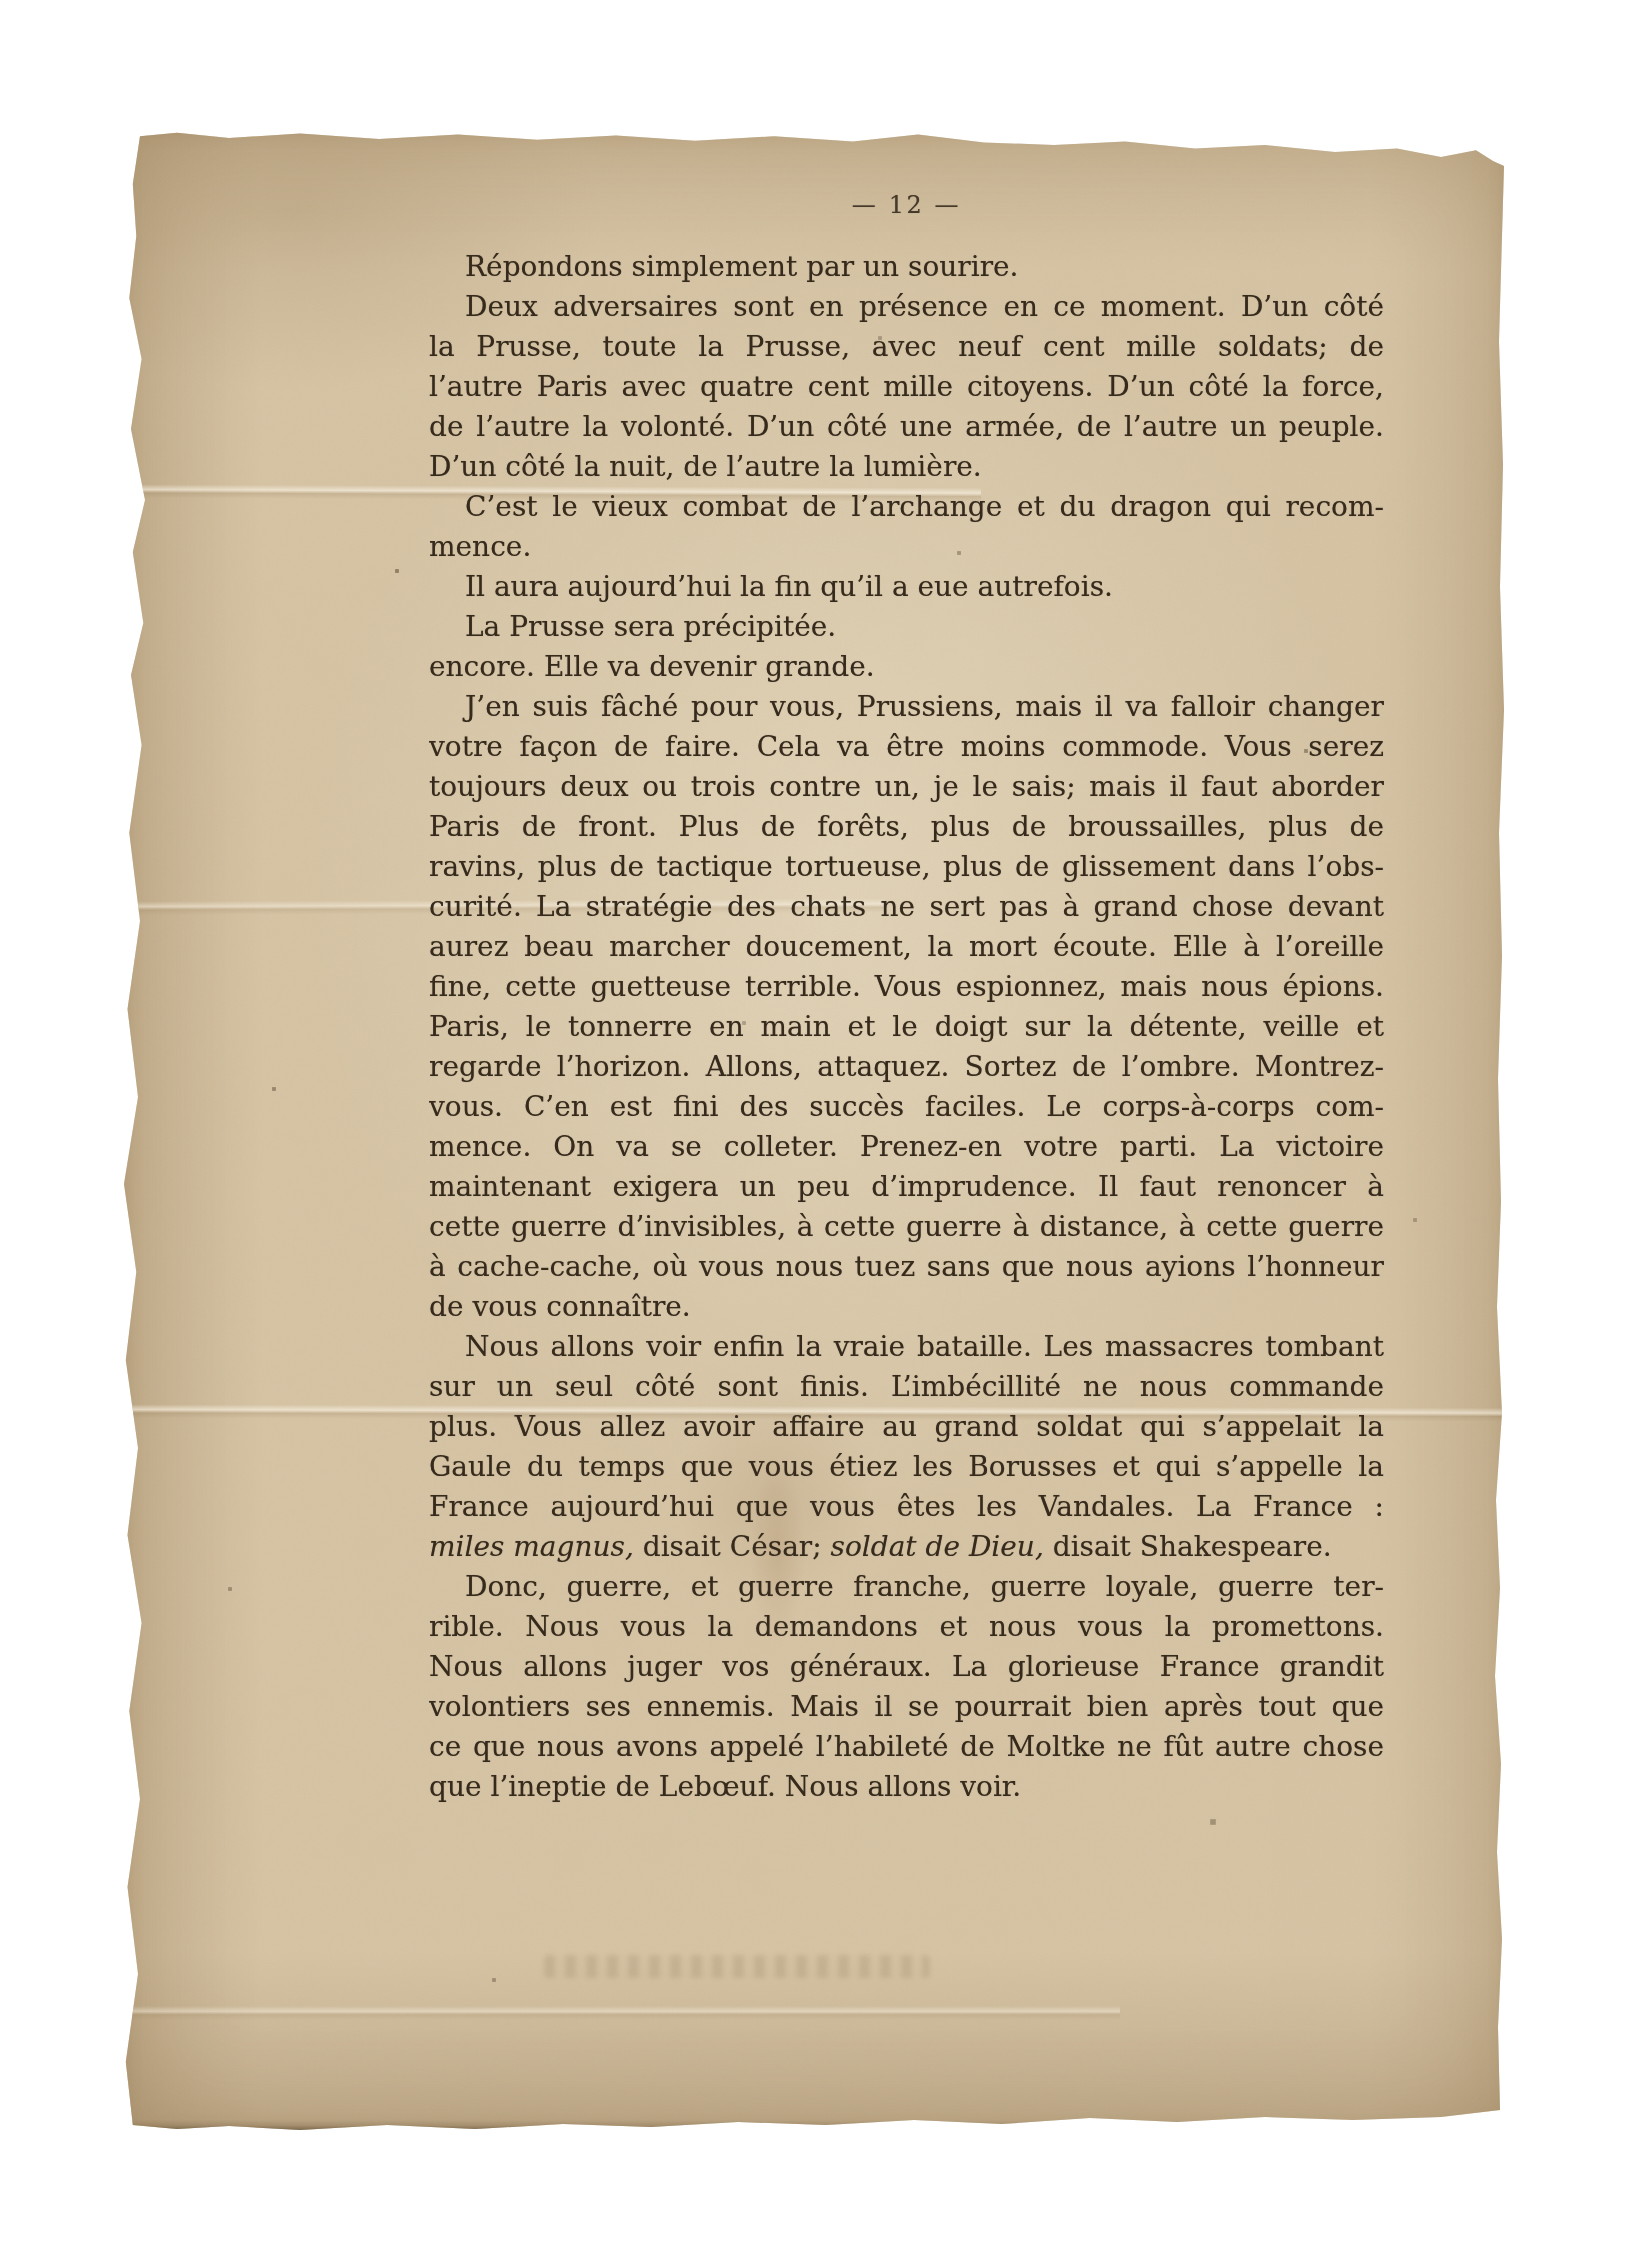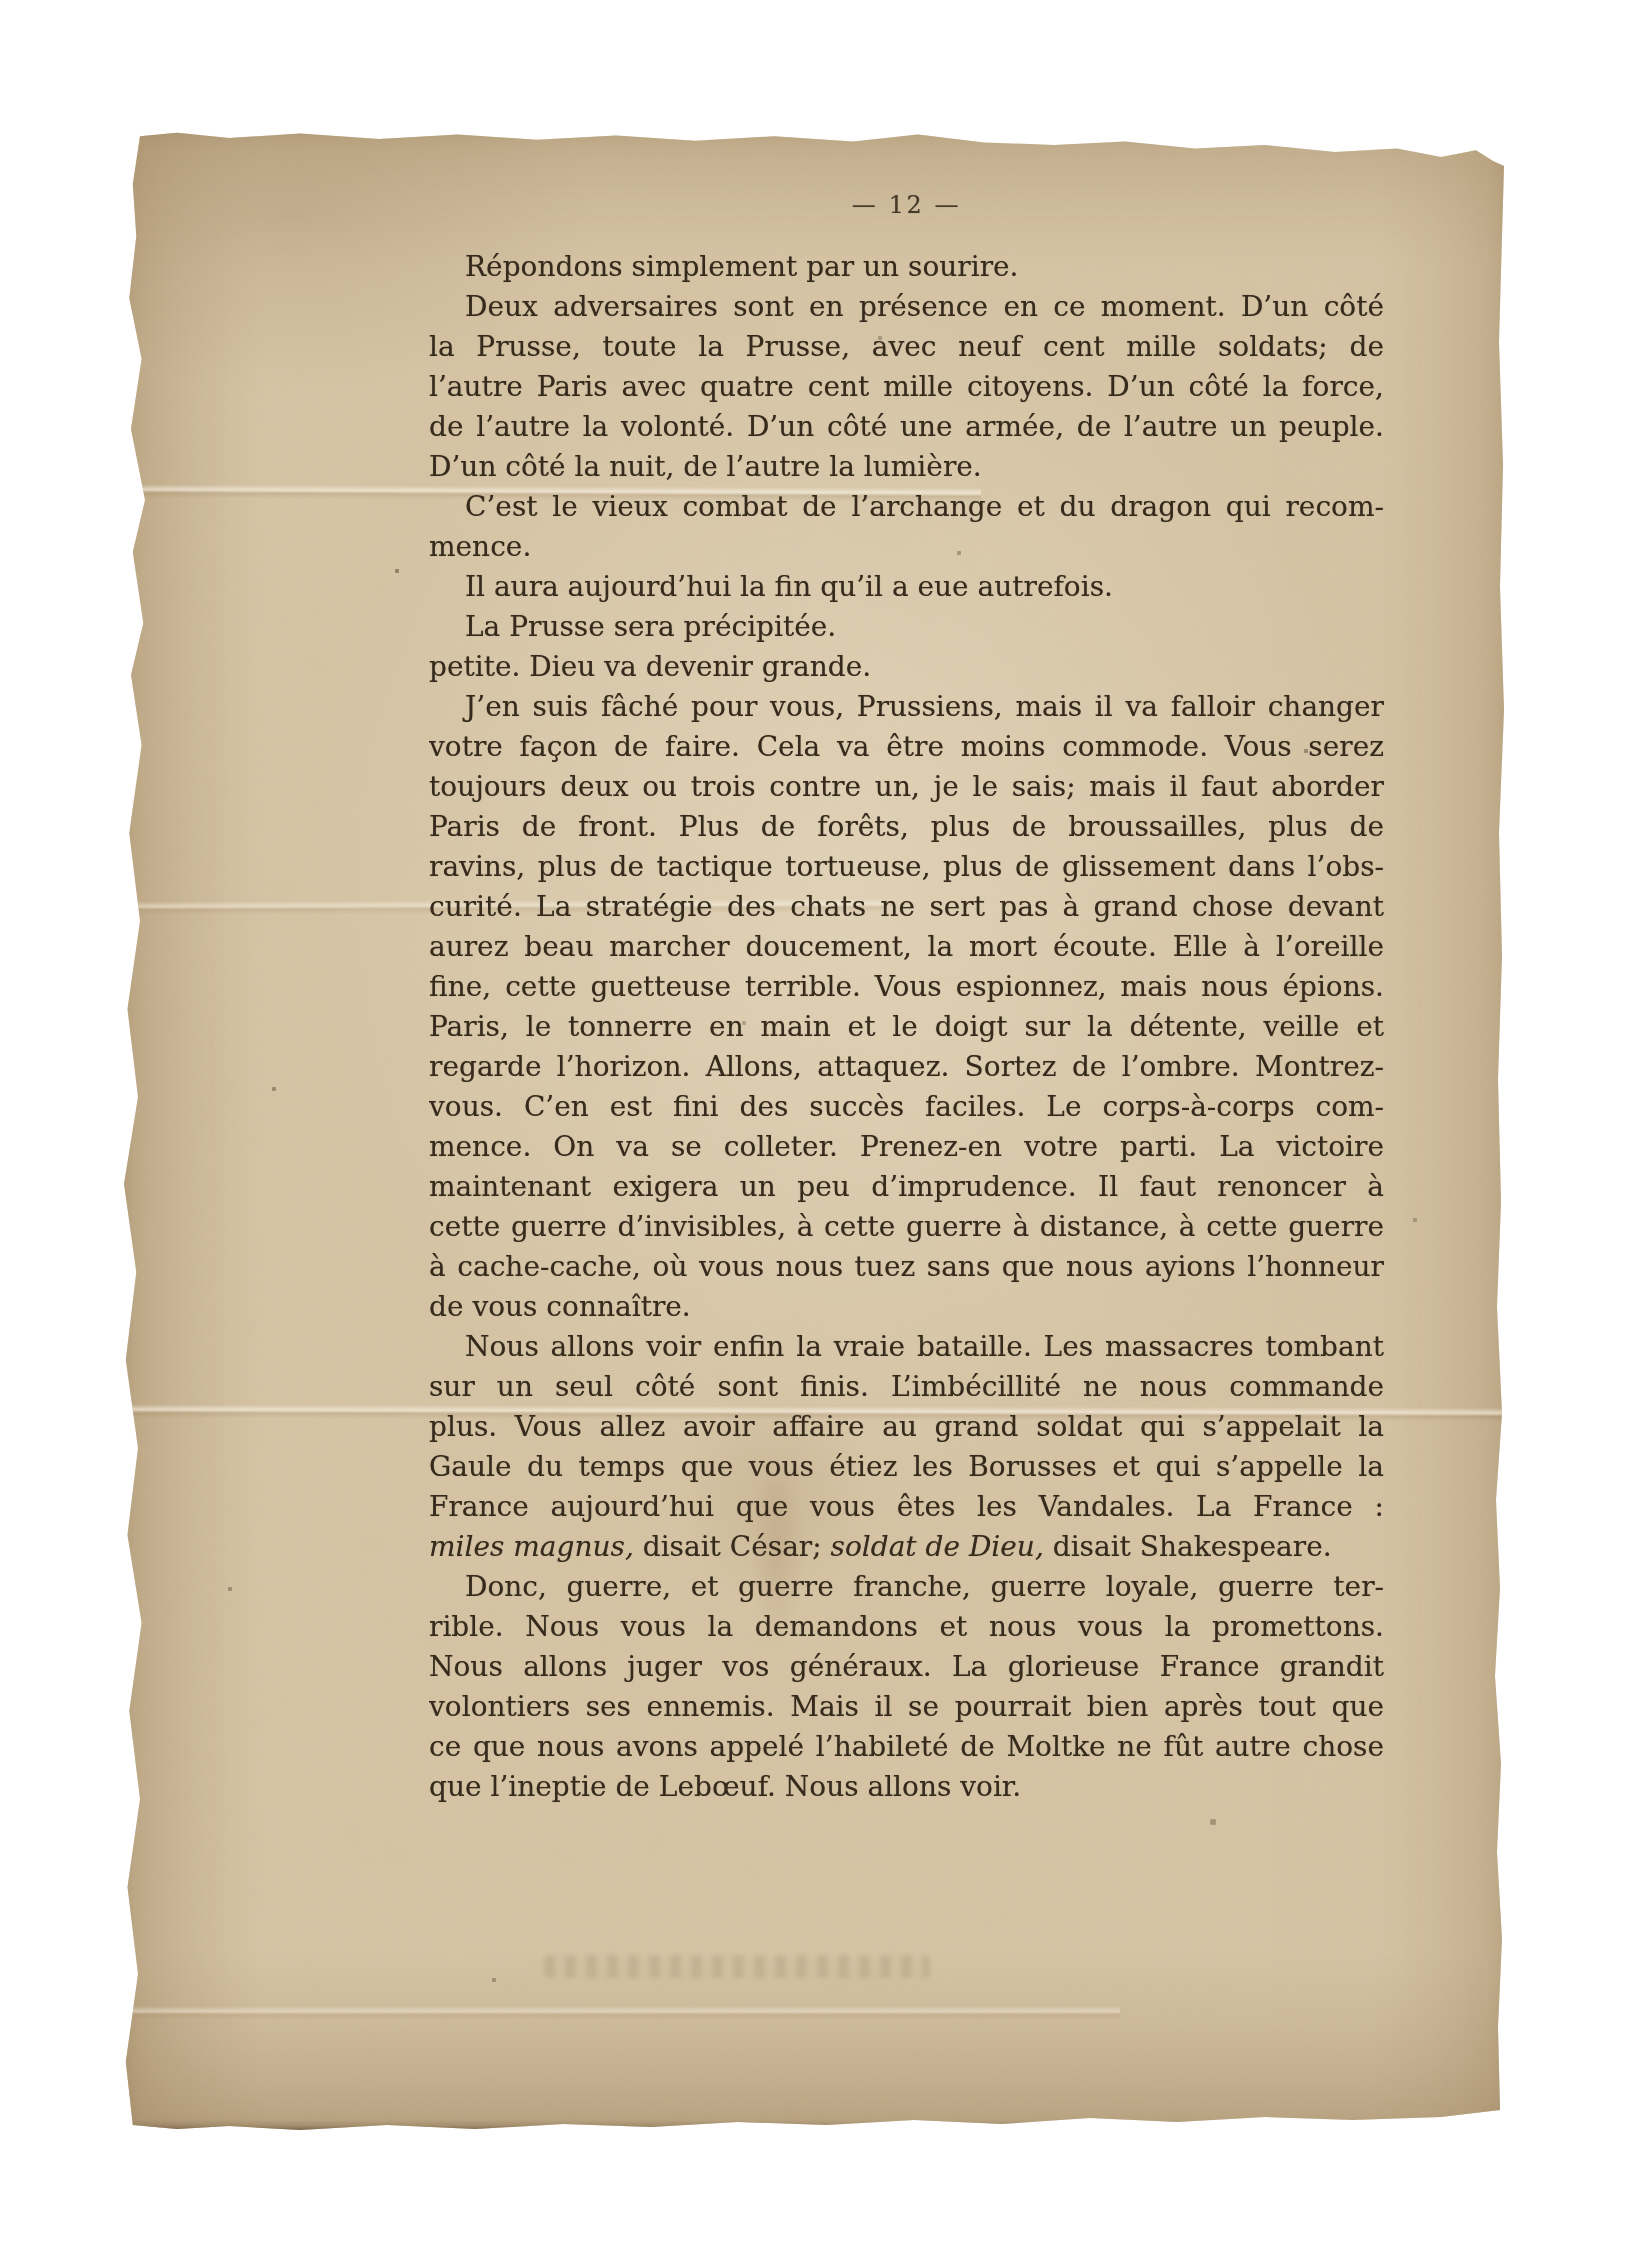--- a/index.html
+++ b/index.html
@@ -145,21 +145,21 @@
         <div class="line indent last">Répondons simplement par un sourire.</div>
         <div class="line indent">Deux adversaires sont en présence en ce moment. D’un côté</div>
         <div class="line">la Prusse, toute la Prusse, avec neuf cent mille soldats; de</div>
         <div class="line">l’autre Paris avec quatre cent mille citoyens. D’un côté la force,</div>
         <div class="line">de l’autre la volonté. D’un côté une armée, de l’autre un peuple.</div>
         <div class="line last">D’un côté la nuit, de l’autre la lumière.</div>
         <div class="line indent">C’est le vieux combat de l’archange et du dragon qui recom-</div>
         <div class="line last">mence.</div>
         <div class="line indent last">Il aura aujourd’hui la fin qu’il a eue autrefois.</div>
         <div class="line indent last">La Prusse sera précipitée.</div>
-        <div class="line last">petite. Dieu va devenir grande.</div>
+        <div class="line last">encore. Elle va devenir grande.</div>
         <div class="line indent">J’en suis fâché pour vous, Prussiens, mais il va falloir changer</div>
         <div class="line">votre façon de faire. Cela va être moins commode. Vous serez</div>
         <div class="line">toujours deux ou trois contre un, je le sais; mais il faut aborder</div>
         <div class="line">Paris de front. Plus de forêts, plus de broussailles, plus de</div>
         <div class="line">ravins, plus de tactique tortueuse, plus de glissement dans l’obs-</div>
         <div class="line">curité. La stratégie des chats ne sert pas à grand chose devant</div>
         <div class="line">aurez beau marcher doucement, la mort écoute. Elle à l’oreille</div>
         <div class="line">fine, cette guetteuse terrible. Vous espionnez, mais nous épions.</div>
         <div class="line">Paris, le tonnerre en main et le doigt sur la détente, veille et</div>
         <div class="line">regarde l’horizon. Allons, attaquez. Sortez de l’ombre. Montrez-</div>

